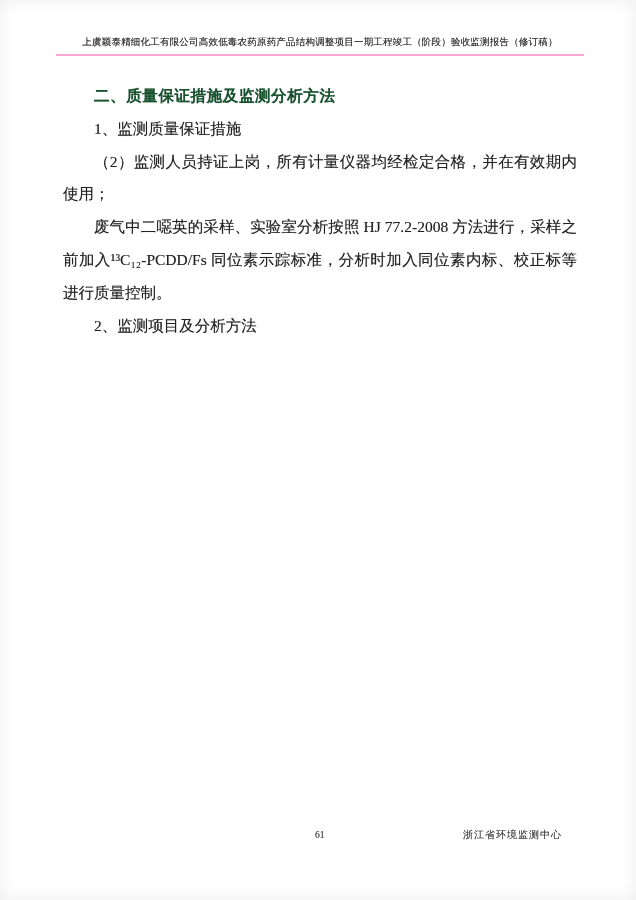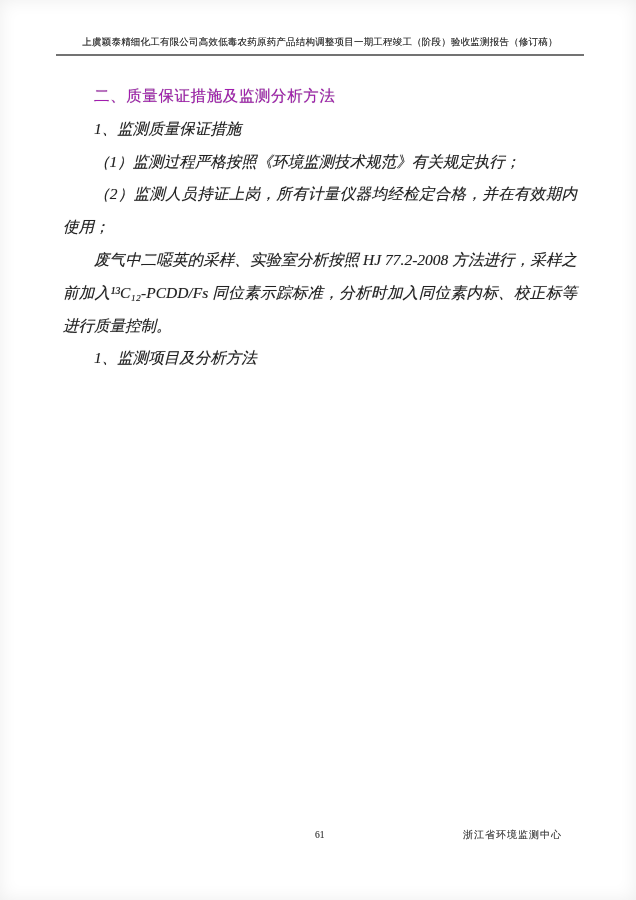--- a/index.html
+++ b/index.html
@@ -21,46 +21,45 @@
   .doc-header {
     position: absolute;
     top: 36px;
     left: 56px;
     width: 528px;
     text-align: center;
     font-size: 9.5px;
     letter-spacing: 0.2px;
     color: #2a2a2a;
     padding-bottom: 5px;
-    border-bottom: 2px solid #737373;
+    border-bottom: 2px solid #f9a8d4;
     text-shadow: 0 0 0.6px rgba(40,40,40,0.55);
     white-space: nowrap;
   }
   
   .doc-content {
     position: absolute;
     top: 80px;
     left: 63px;
     width: 514px;
     font-size: 15.5px;
     line-height: 32.8px;
     text-align: justify;
     text-justify: inter-ideograph;
     color: #222222;
     text-shadow: 0 0 0.7px rgba(60,60,60,0.5);
   }
   .section-title {
-    font-weight: normal;
+    font-weight: bold;
     text-indent: 2em;
     letter-spacing: 0.6px;
-    color: #a21caf;
+    color: #14532d;
   }
   .para {
     text-indent: 2em;
-    font-style: italic;
   }
   
   .doc-footer {
     position: absolute;
     left: 0;
     top: 828px;
     width: 632px;
     height: 20px;
     font-size: 10px;
     color: #3a3a3a;
@@ -84,24 +83,23 @@
 <body>
 
 <div class="page">
 
   <div class="doc-header">上虞颖泰精细化工有限公司高效低毒农药原药产品结构调整项目一期工程竣工（阶段）验收监测报告（修订稿）</div>
 
   <div class="doc-content">
     <div class="section-title">二、质量保证措施及监测分析方法</div>
 
     <div class="para">1、监测质量保证措施</div>
-    <div class="para">（1）监测过程严格按照《环境监测技术规范》有关规定执行；</div>
     <div class="para">（2）监测人员持证上岗，所有计量仪器均经检定合格，并在有效期内使用；</div>
     <div class="para">废气中二噁英的采样、实验室分析按照 HJ 77.2-2008 方法进行，采样之前加入¹³C₁₂-PCDD/Fs 同位素示踪标准，分析时加入同位素内标、校正标等进行质量控制。</div>
-    <div class="para">1、监测项目及分析方法</div>
+    <div class="para">2、监测项目及分析方法</div>
   </div>
 
   <div class="doc-footer">
     <span class="page-number">61</span>
     <span class="footer-org">浙江省环境监测中心</span>
   </div>
 
 </div>
 
 </body></html>

